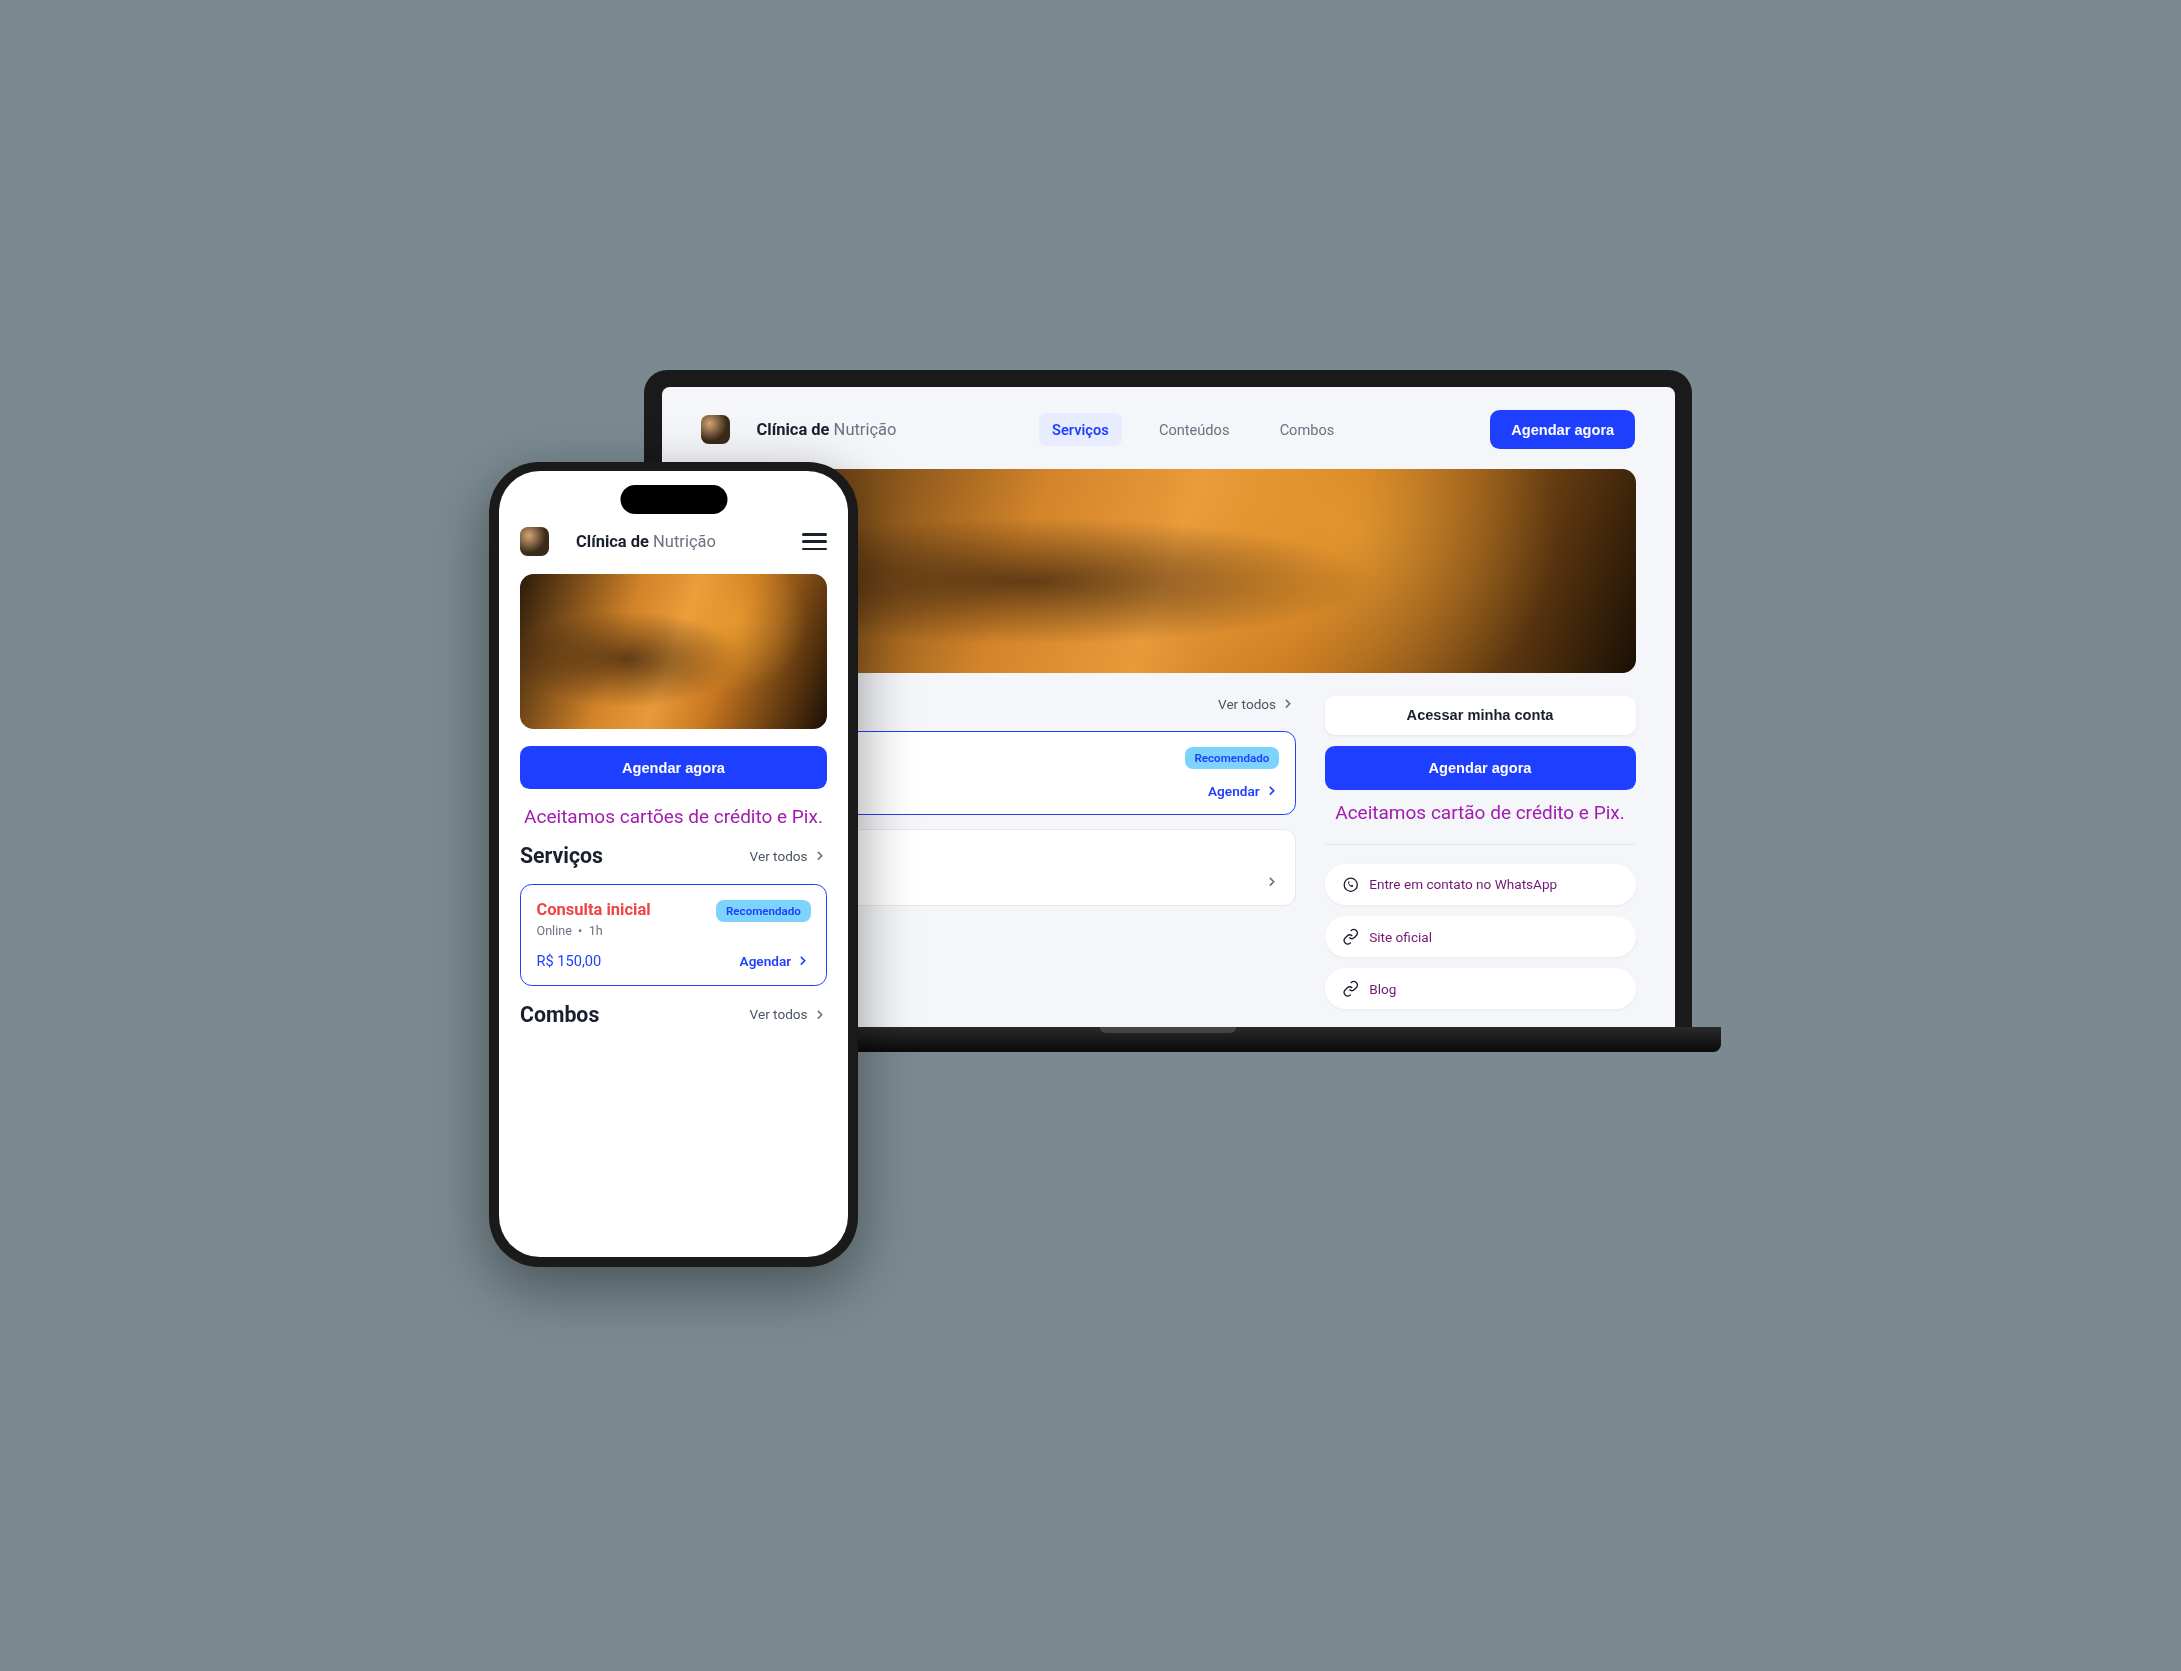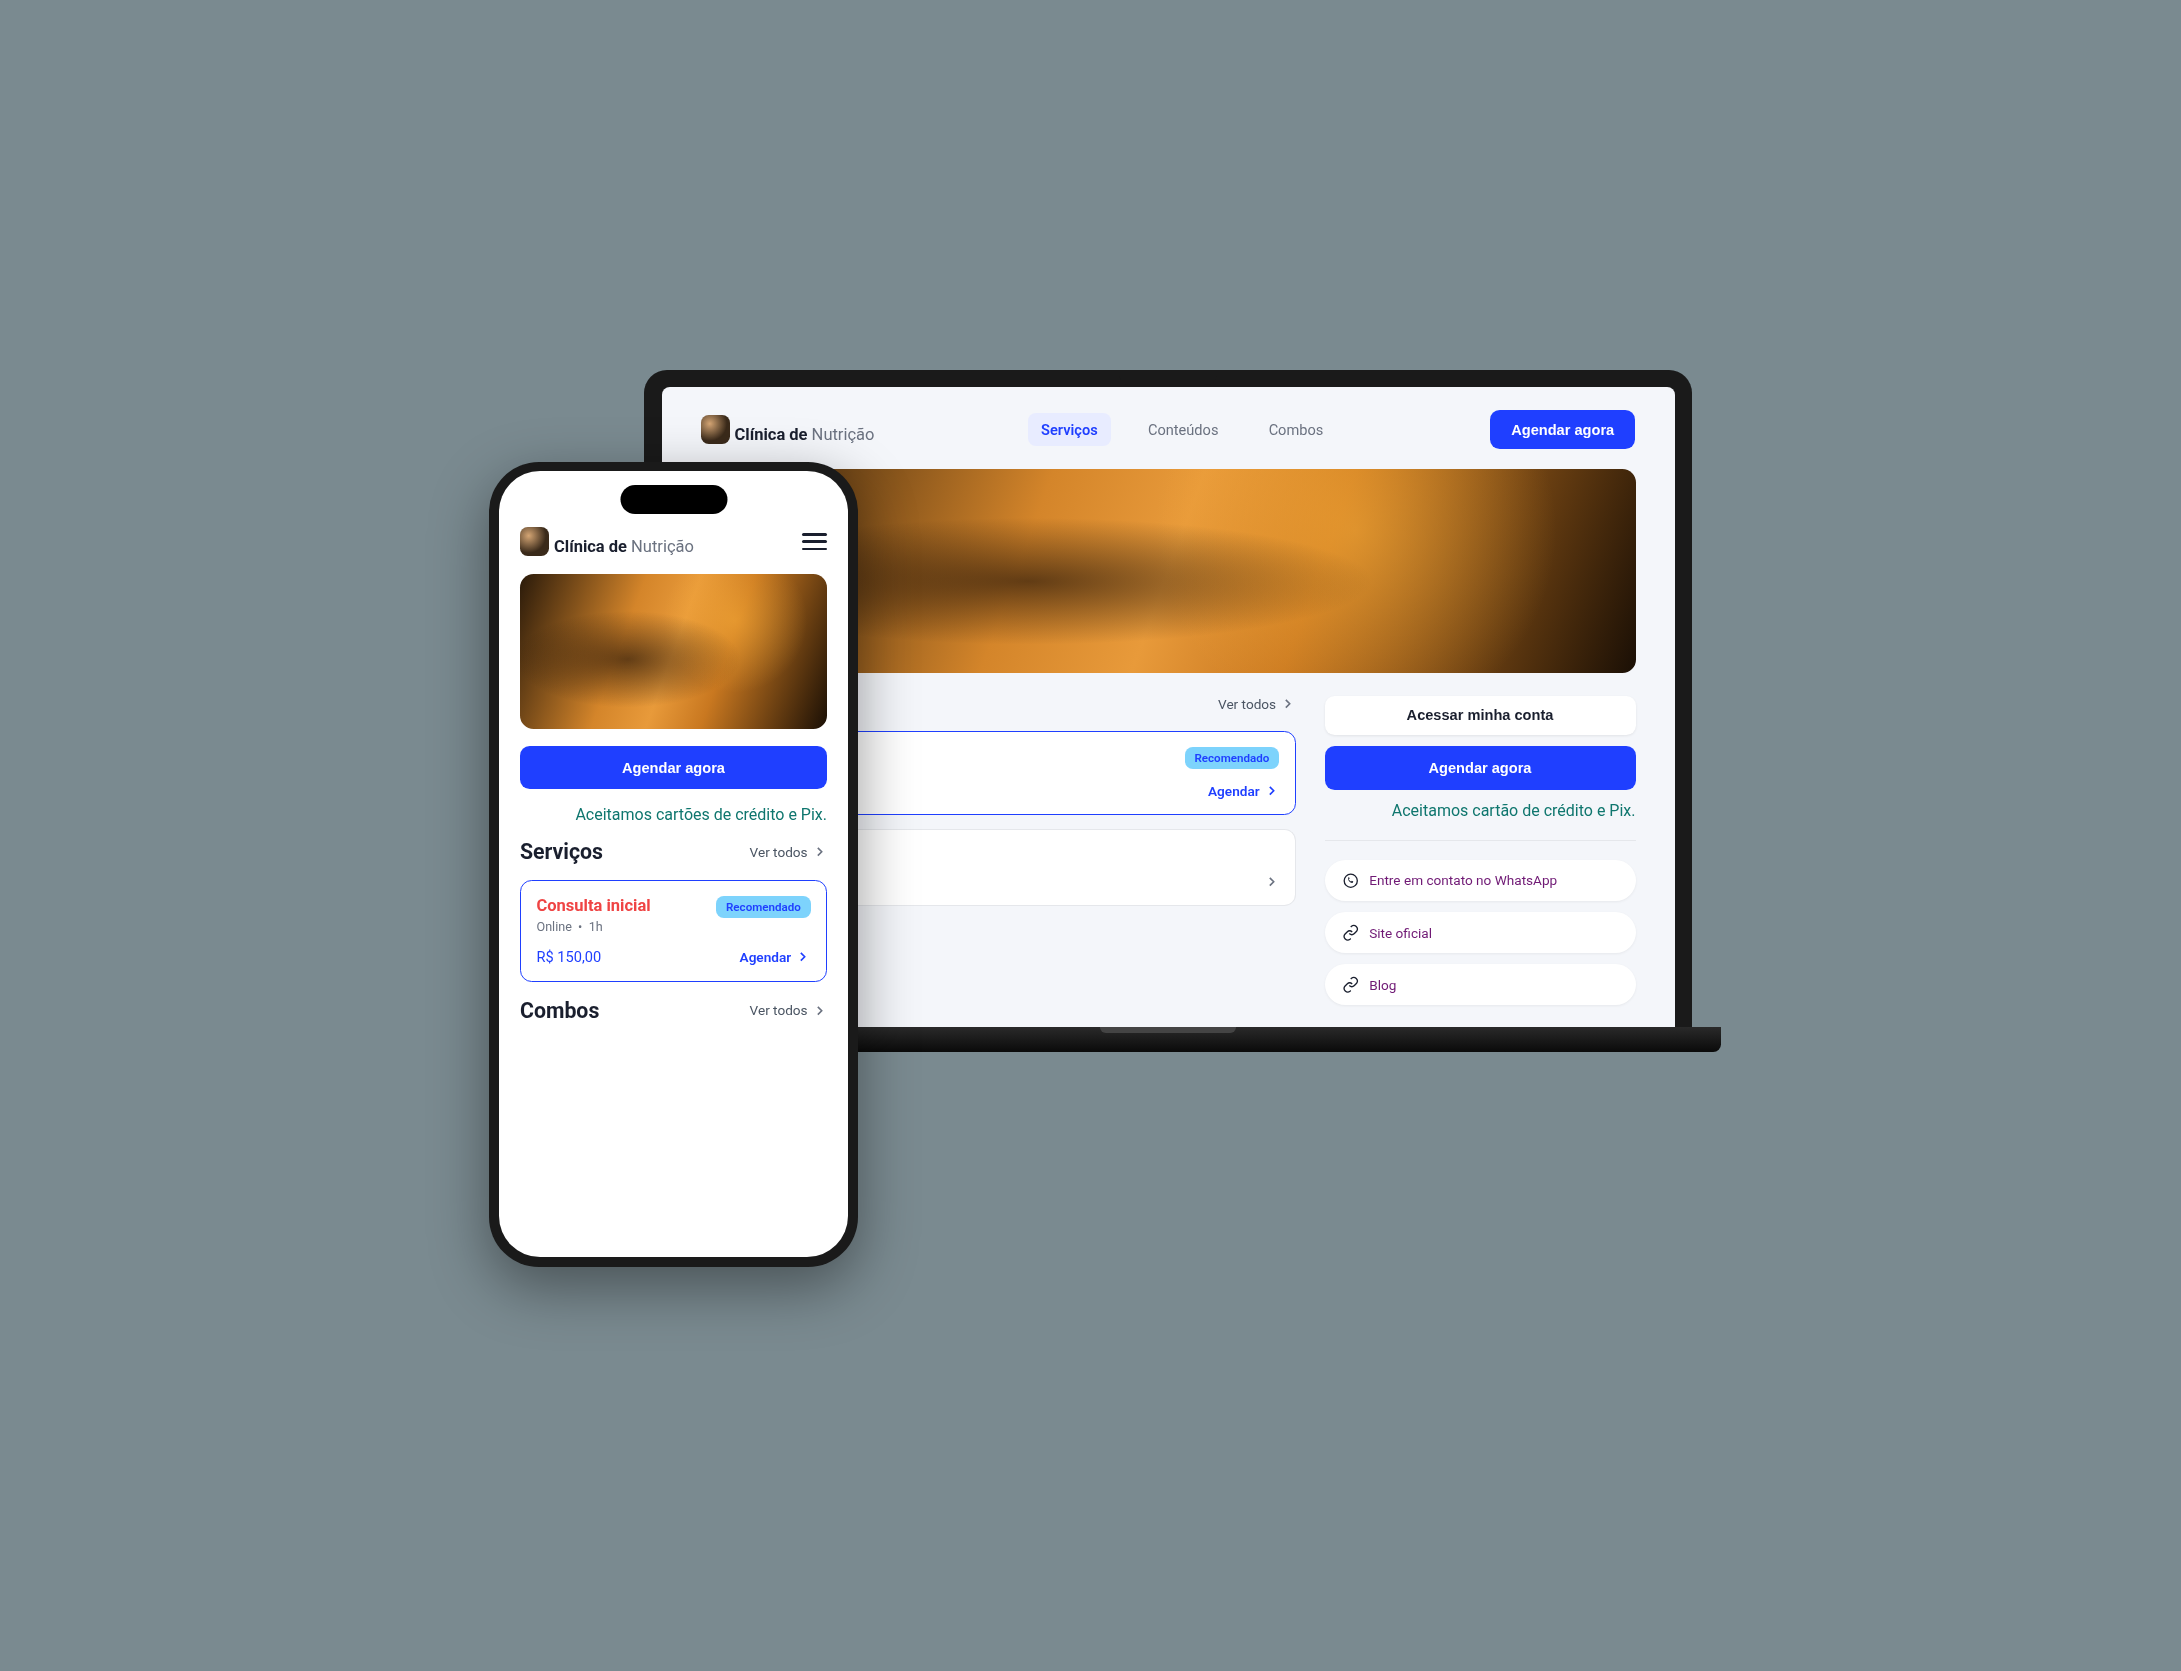--- a/index.html
+++ b/index.html
@@ -15,38 +15,38 @@
 .laptop-base::before { content: ''; position: absolute; top: 0; left: 50%; transform: translateX(-50%); width: 136px; height: 5.8px; background: #444; border-radius: 0 0 5.8px 5.8px; }
 
 
 .phone { position: absolute; left: 0; top: 92px; width: 369px; z-index: 20; }
 .phone-frame { background: #1a1a1a; border-radius: 50px; padding: 9.7px; box-shadow: 0 19.4px 58px rgba(0,0,0,.4); }
 .phone-screen { background: #fff; border-radius: 41px; height: 786px; overflow: hidden; position: relative; }
 .phone-island { position: absolute; top: 13.6px; left: 50%; transform: translateX(-50%); width: 107px; height: 29px; background: #000; border-radius: 17.5px; z-index: 5; }
 .phone-content { padding: 56px 21.3px 0; height: 100%; overflow: hidden; }
 
 
-.brand-row { display: flex; align-items: flex-end; gap: 5px; }
+.brand-row { display: flex; align-items: center; gap: 27px; }
 .brand-logo { width: 29px; height: 29px; border-radius: 7.8px; background: radial-gradient(circle at 30% 30%, #d4a574 0%, #3a2a1a 60%); flex-shrink: 0; }
 .brand-text { font-size: 16.5px; color: #1a1f2e; }
 .brand-text .bold { font-weight: 700; }
 .brand-text .light { color: #6b7280; }
 
 .nav-row { display: flex; align-items: center; gap: 23px; }
 .nav-link { font-size: 14.6px; color: #6b7280; cursor: pointer; padding: 7.8px 13.6px; border-radius: 7.8px; }
 .nav-link.active { color: #1f3fff; background: #e8ecff; font-weight: 600; }
 
 .btn-primary { background: #1f3fff; color: #fff; border: none; padding: 11.6px 21.3px; border-radius: 9.7px; font-size: 14.6px; font-weight: 600; cursor: pointer; }
 .btn-primary.full { width: 100%; padding: 13.6px; }
 .btn-secondary { background: #fff; color: #1a1f2e; border: none; padding: 11.6px 21.3px; border-radius: 9.7px; font-size: 14.6px; font-weight: 600; cursor: pointer; box-shadow: 0 1px 2.9px rgba(0,0,0,.08); width: 100%; }
 
 .hero-img { width: 100%; border-radius: 13.6px; background: linear-gradient(110deg, #2a1a0a 0%, #d4852a 35%, #e89a3a 50%, #c97820 65%, #1a0f05 100%); position: relative; overflow: hidden; }
 .hero-img::after { content:''; position:absolute; inset:0; background: radial-gradient(ellipse at 35% 55%, rgba(20,10,5,.6) 0%, transparent 40%), radial-gradient(circle at 70% 30%, rgba(255,180,60,.5) 0%, transparent 30%); }
 
-.caption { text-align: right; font-size: 16px; color: #0f766e; }
+.caption { text-align: center; font-size: 19px; color: #a21caf; }
 .section-head { display: flex; justify-content: space-between; align-items: center; }
 .section-title { font-size: 21.3px; font-weight: 700; color: #1a1f2e; }
 .see-all { display: flex; align-items: center; gap: 3.9px; font-size: 13.6px; color: #4b5563; cursor: pointer; }
 
 .card { background: #fff; border: 1px solid #e5e7eb; border-radius: 11.6px; padding: 15.5px; }
 .card.highlight { border: 1.5px solid #1f3fff; }
 .card-head { display: flex; justify-content: space-between; align-items: flex-start; }
 .card-title { font-size: 16.5px; font-weight: 700; color: #ef4444; }
 .card-meta { font-size: 12.6px; color: #6b7280; margin-top: 3.9px; }
 .card-foot { display: flex; justify-content: space-between; align-items: center; margin-top: 13.6px; }

